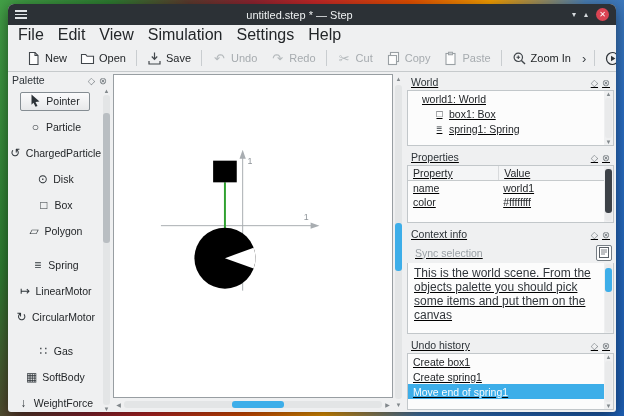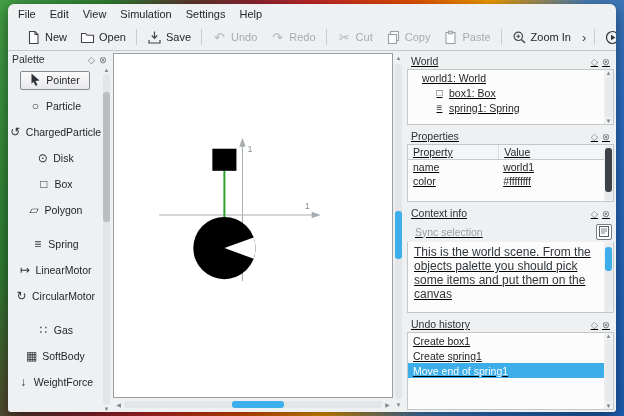--- a/index.html
+++ b/index.html
@@ -21,21 +21,21 @@
   
   .titlebar { height:21px; background:#2c3136; display:flex; align-items:center; padding:0 7px; flex:none; }
   .hamburger { width:12px; display:flex; flex-direction:column; gap:2px; cursor:default; }
   .hamburger i { display:block; height:1.5px; background:#dfe3e5; }
   .tb-title { flex:1; text-align:center; color:#eef1f2; font-size:11px; white-space:nowrap; overflow:hidden; }
   .tb-ctrls { display:flex; align-items:center; gap:8px; }
   .tb-min,.tb-max { color:#d7dbde; font-size:8px; line-height:1; }
   .tb-close { width:13px; height:13px; border-radius:50%; background:#da4453; color:#fff;
     font-size:8px; line-height:13px; text-align:center; }
   
-  .menubar { height:20px; display:flex; align-items:center; padding:0 3px; font-size:11px; color:#232629; flex:none; }
+  .menubar { height:20px; display:flex; align-items:center; padding:0 3px; font-size:16px; color:#232629; flex:none; }
   .menu-item { padding:2px 7px; border-radius:2px; }
   
   .toolbar { height:27px; display:flex; align-items:center; padding:0 12px; gap:1px;
     border-bottom:1px solid #c6cacc; flex:none; }
   .tbtn { display:flex; align-items:center; gap:4px; padding:3px 6px; font-size:11px; color:#232629; border-radius:2px; white-space:nowrap; }
   .tbtn .ticon { width:15px; height:15px; display:inline-flex; align-items:center; justify-content:center; font-size:13px; color:#3a3f44; }
   .tbtn svg { width:15px; height:15px; }
   .tbtn.disabled { color:#a6abaf; }
   .tbtn.disabled .ticon { color:#b4b9bc; }
   .tsep { width:1px; height:16px; background:#c9cdd0; margin:0 3px; flex:none; }
@@ -106,20 +106,33 @@
   .ctx-text { padding:3px 14px 0 6px; font-size:12px; line-height:14px; color:#31363b; }
   
   .undo-row { height:15px; display:flex; align-items:center; font-size:10.5px; color:#232629; padding-left:5px; margin-right:9px; }
   .undo-row.selected { background:#3daee9; color:#fcfcfc; margin-right:9px; }
 </style>
 </head>
 <body>
 
 <div class="window">
 
+  <div class="titlebar">
+    <span class="hamburger">
+        <i></i>
+        <i></i>
+        <i></i>
+      </span>
+    <span class="tb-title">untitled.step * — Step</span>
+    <span class="tb-ctrls">
+      <span class="tb-min">▾</span>
+      <span class="tb-max">▴</span>
+      <span class="tb-close">✕</span>
+    </span>
+  </div>
 
   <div class="menubar">
     <span class="menu-item">File</span>
     <span class="menu-item">Edit</span>
     <span class="menu-item">View</span>
     <span class="menu-item">Simulation</span>
     <span class="menu-item">Settings</span>
     <span class="menu-item">Help</span>
   </div>
 

